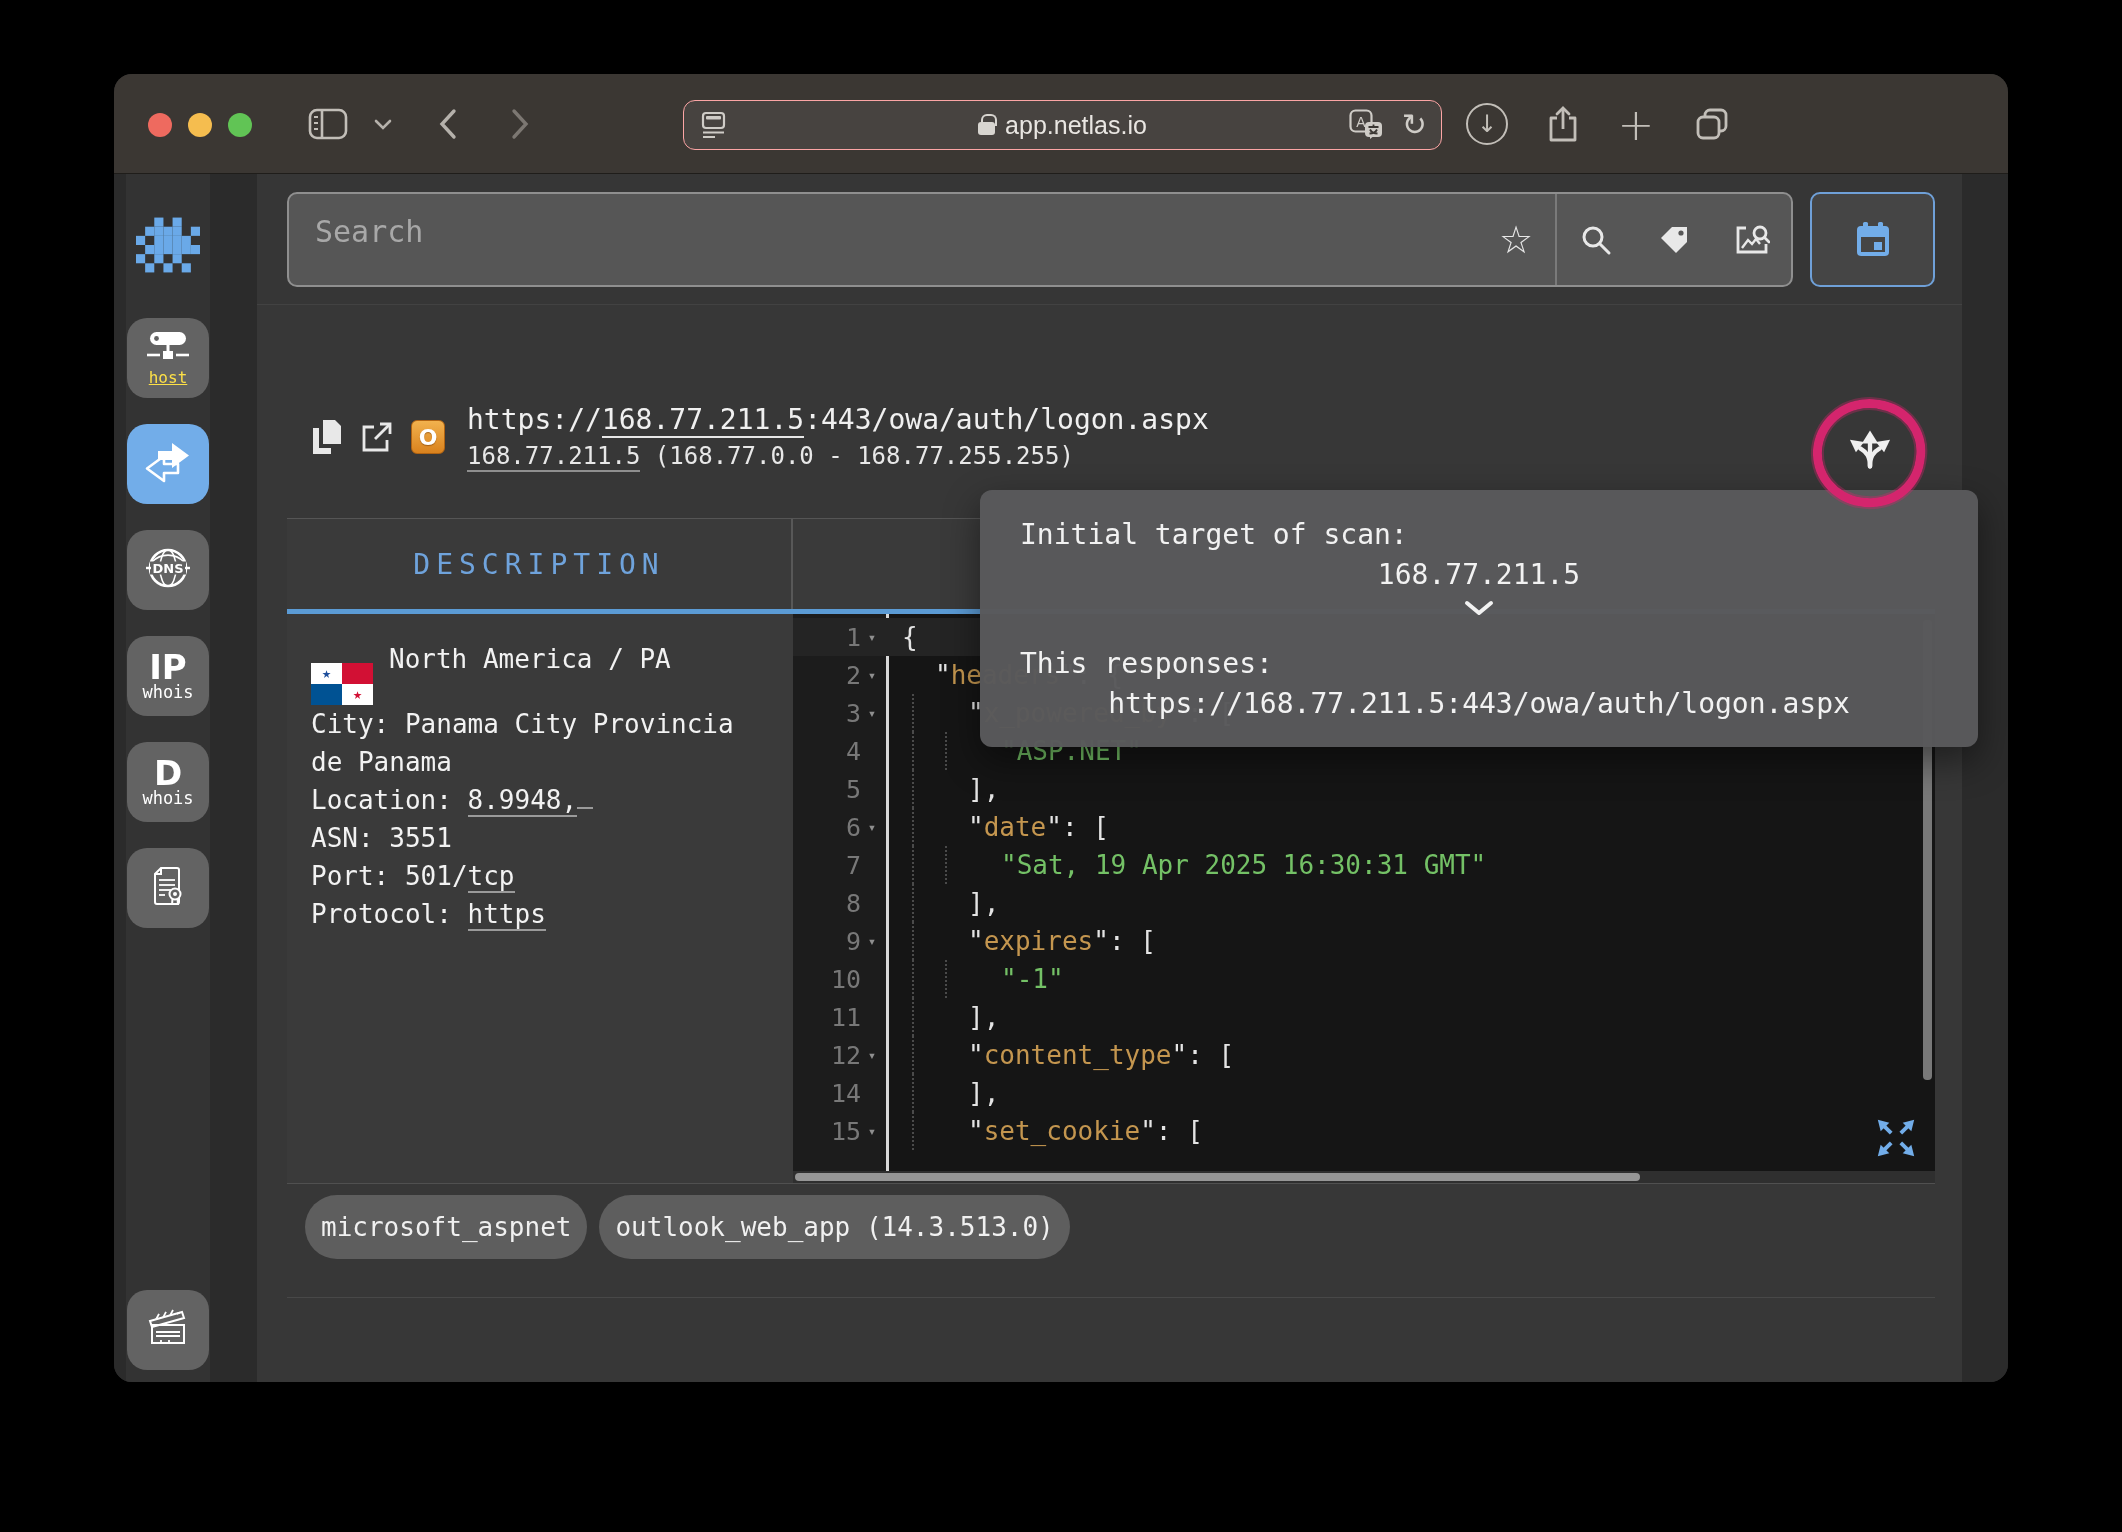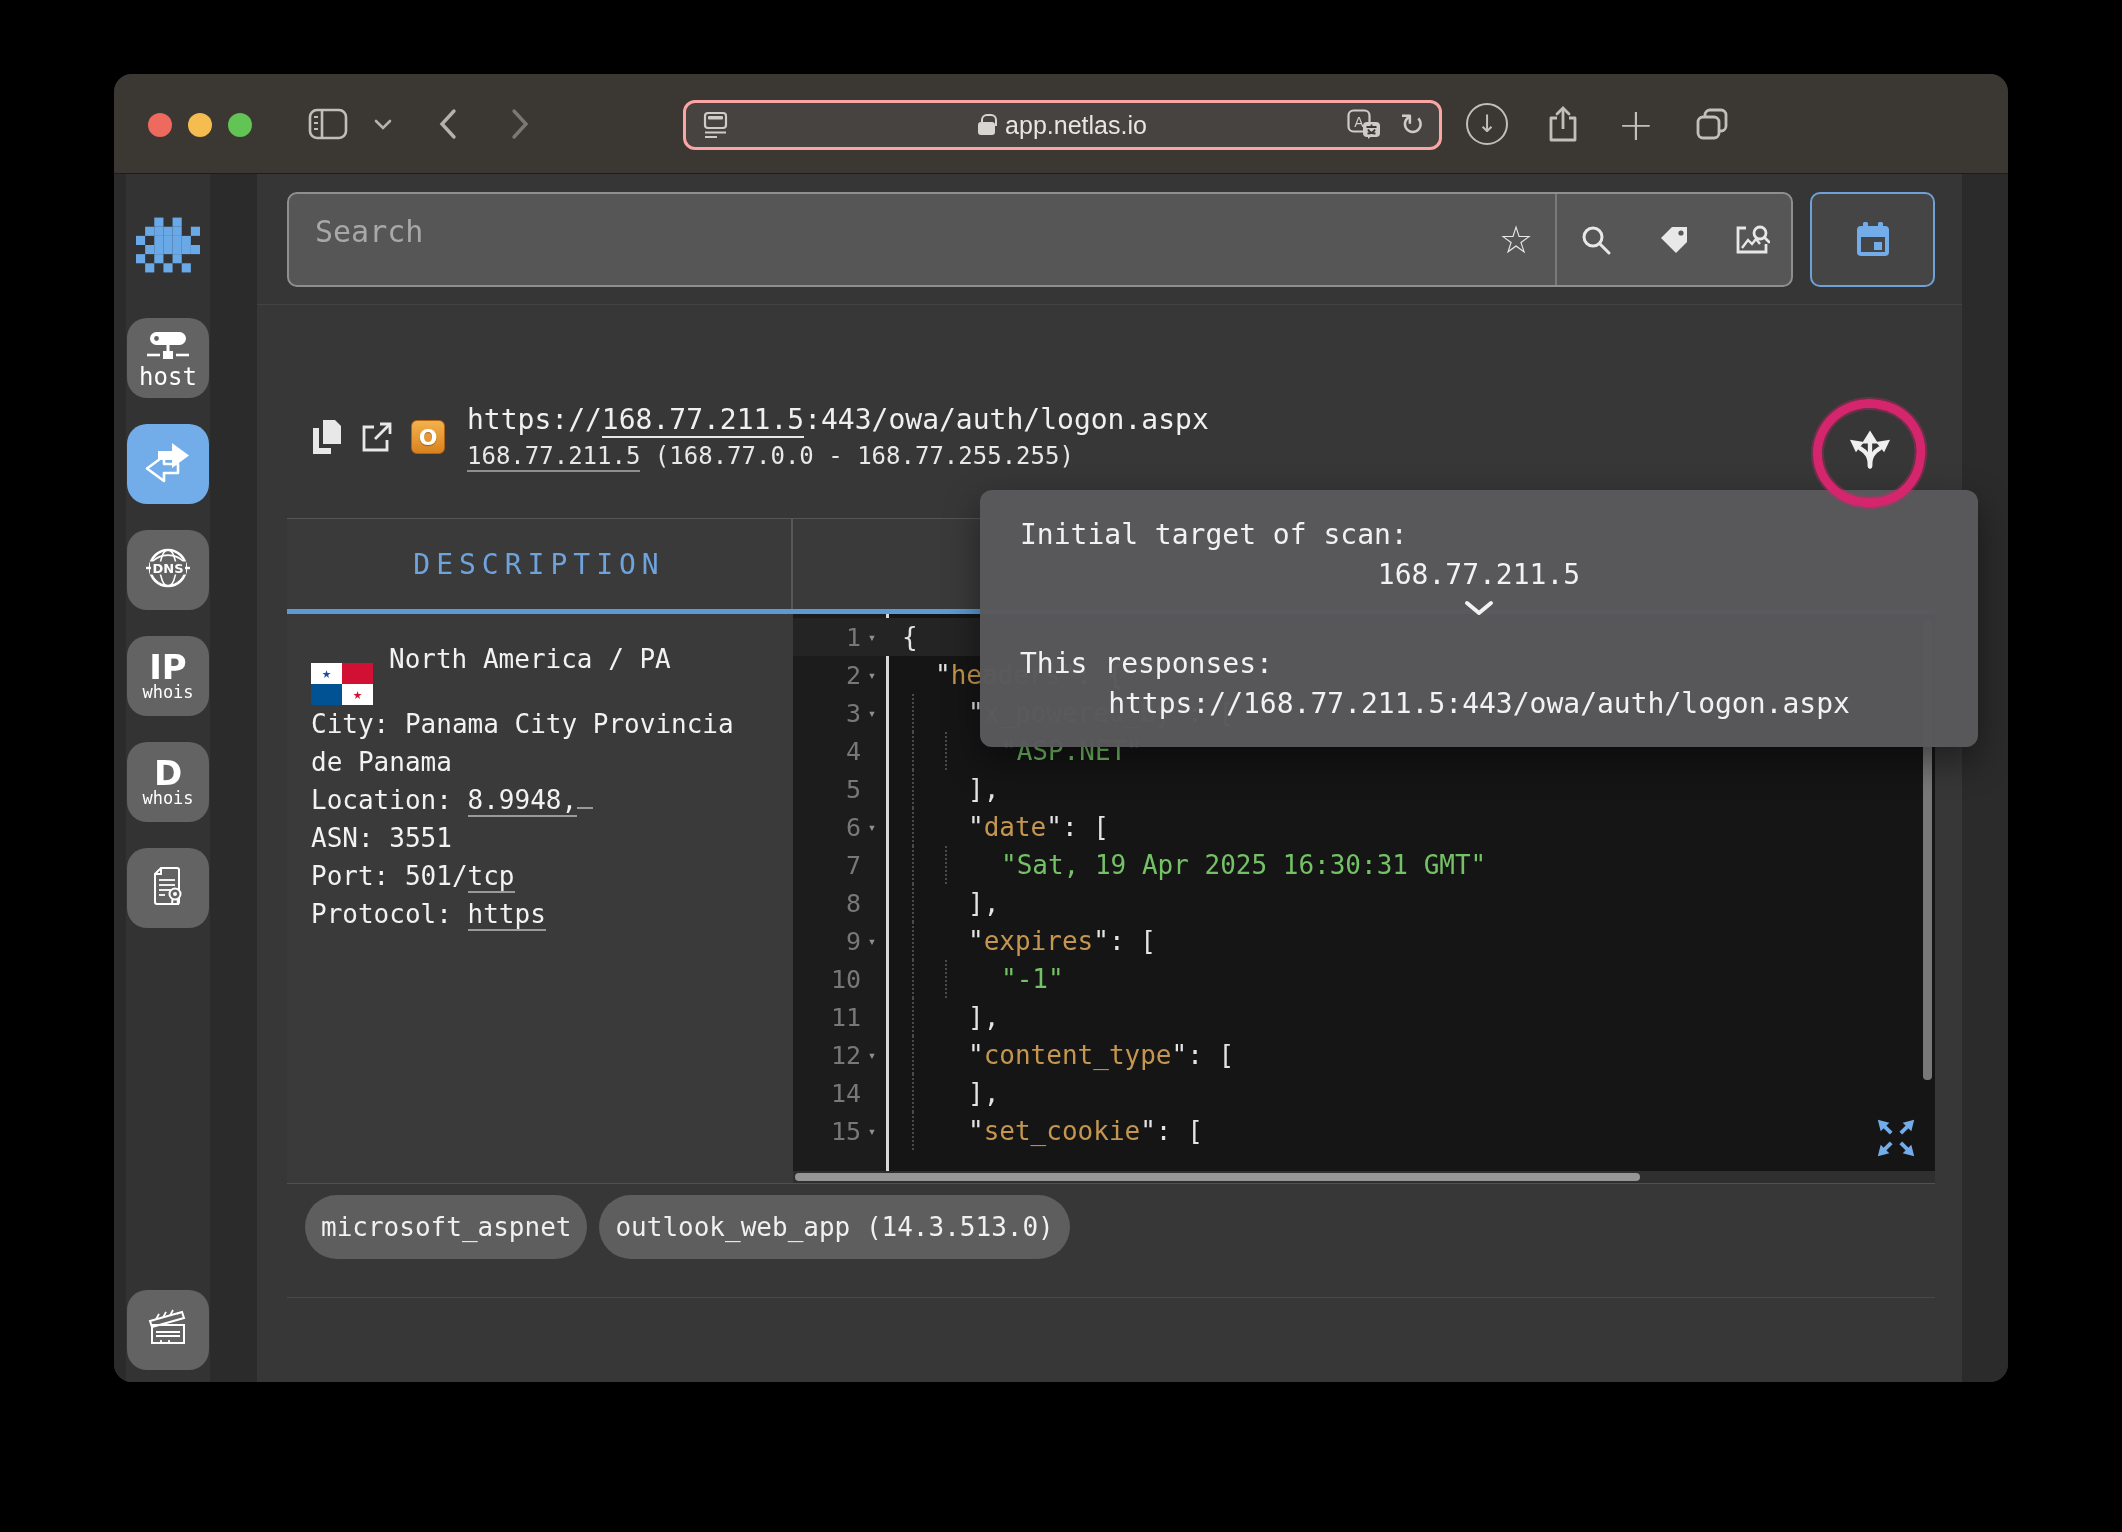--- a/index.html
+++ b/index.html
@@ -11,38 +11,38 @@
             box-shadow:0 24px 70px rgba(0,0,0,.65); }
 
   
   .titlebar { position:absolute; left:0; top:0; right:0; height:100px; background:#3b3733;
               border-bottom:1px solid #1f1d1a; font-family:"Liberation Sans", sans-serif; }
   .traffic { position:absolute; left:34px; top:39px; display:flex; gap:16px; }
   .tl { width:24px; height:24px; border-radius:50%; }
   .tl.red{background:#ee6a5f;} .tl.yellow{background:#f5bd4f;} .tl.green{background:#61c455;}
   .tbico { position:absolute; top:0; height:100px; display:flex; align-items:center; justify-content:center; color:#c2beb8; }
   .urlfield { position:absolute; left:569px; top:26px; width:759px; height:50px; border-radius:12px;
-              background:#474340; border:3px solid #fca5a5; display:flex; align-items:center; }
+              background:#474340; border:1px solid #fca5a5; display:flex; align-items:center; }
   .url-center { position:absolute; left:0; right:0; display:flex; align-items:center; justify-content:center; gap:10px;
                 color:#e9e6e2; font-size:25px; }
   .lock { position:relative; width:17px; height:13px; background:#d8d5d0; border-radius:3px; margin-top:7px; }
   .lock:before { content:""; position:absolute; left:2.5px; top:-8px; width:12px; height:10px;
                  border:2.5px solid #d8d5d0; border-bottom:none; border-radius:6px 6px 0 0; }
   .glyph { font-family:"DejaVu Sans", sans-serif; }
 
   
   .pagearea { position:absolute; left:0; top:100px; right:0; bottom:0; background:#2b2b2b; }
 
   
   .sidebar { position:absolute; left:12px; top:0; width:84px; bottom:0; background:#333333; }
   .logo { margin:42px auto 44px auto; width:64px; height:58px; display:block; cursor:pointer; }
   .sbtn { width:82px; height:80px; margin:0 1px 26px 1px; border-radius:20px; background:#636363;
           display:flex; flex-direction:column; align-items:center; justify-content:center; gap:2px; color:#fff; cursor:pointer; }
   .sbtn.active { background:#72ade9; }
-  .sbtn .lbl { font-size:24px; line-height:19px; color:#ffffff; }
+  .sbtn .lbl { font-size:16px; line-height:19px; color:#fde047;text-decoration:underline; }
   .sbtn .big { font-size:34px; font-weight:bold; line-height:30px; font-family:"DejaVu Sans", sans-serif; }
   .sbtn .sub { font-size:17px; line-height:17px; }
   .sbtn.clap { position:absolute; bottom:12px; left:0; margin-bottom:0; }
 
   
   .main { position:absolute; left:143px; top:0; width:1705px; bottom:0; background:#363636; }
   .search-row { position:absolute; left:0; right:0; top:0; height:131px; border-bottom:1px solid #424242; }
   .search-box { position:absolute; left:30px; top:18px; width:1506px; height:95px; background:#565656;
                 border:2px solid #8f8f8f; border-radius:10px; display:flex; align-items:stretch; }
   .search-input { flex:1; background:transparent; border:none; outline:none; color:#c4b5fd;

